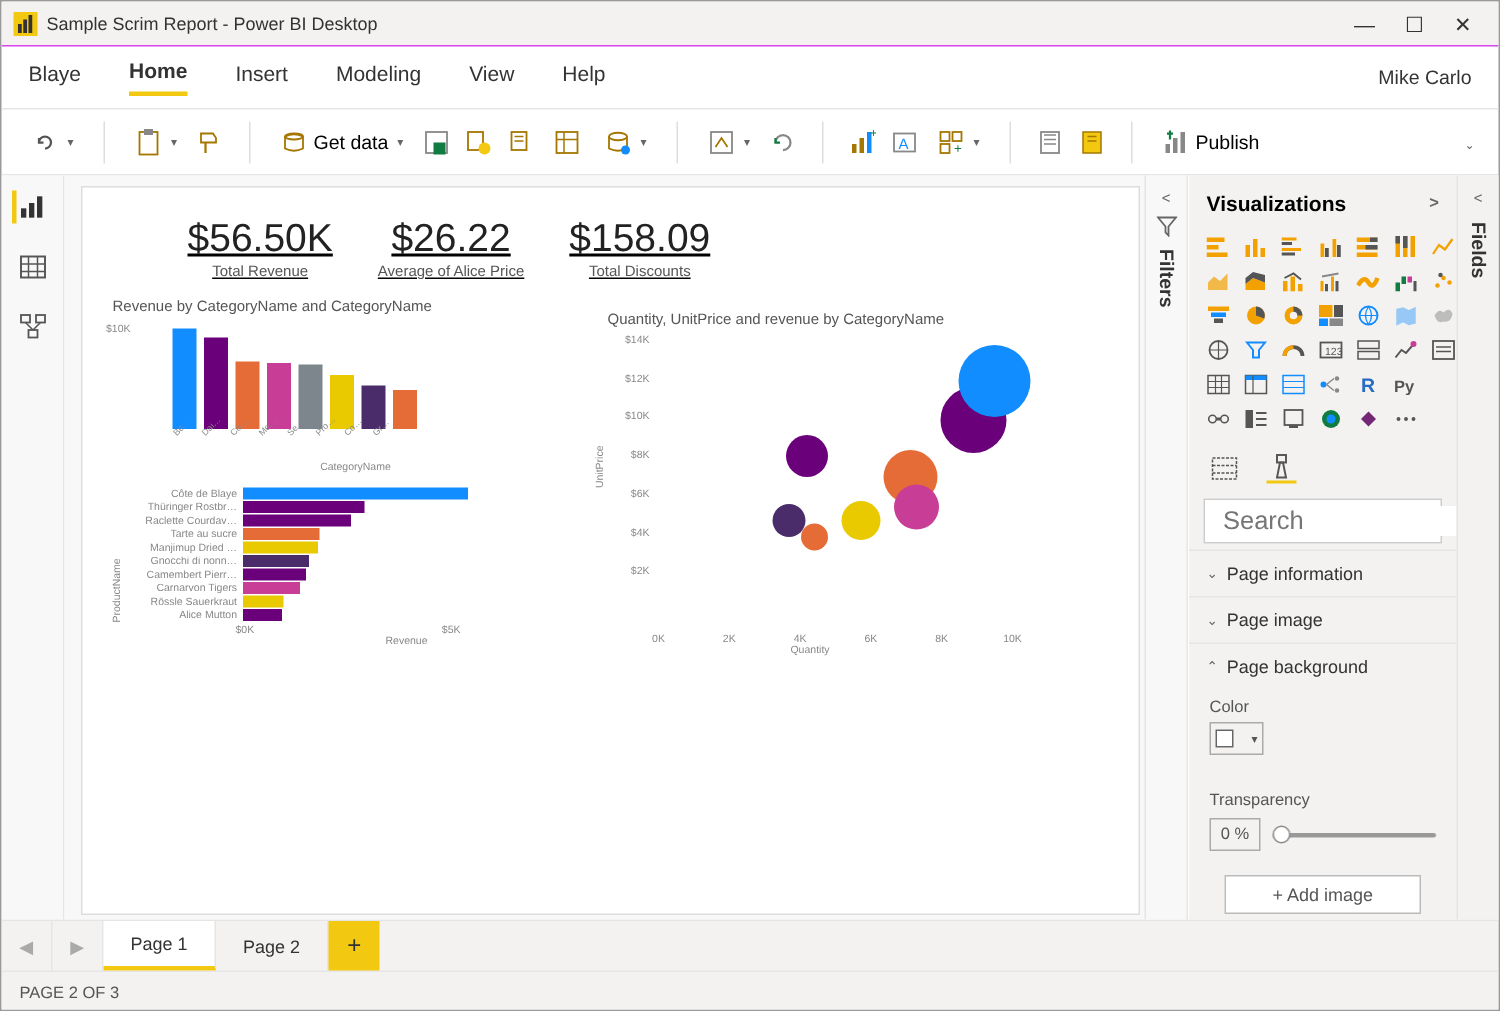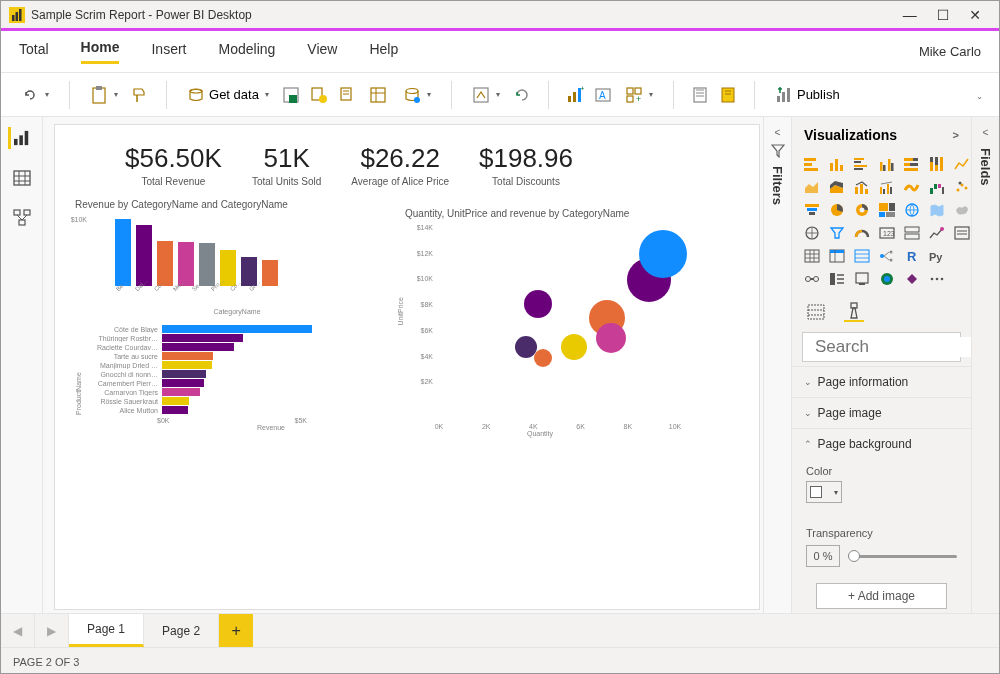--- a/index.html
+++ b/index.html
@@ -1,19 +1,19 @@
 <!DOCTYPE html>
 <html><head>
 <meta charset="utf-8">
 <style>
 * { box-sizing: border-box; margin: 0; padding: 0; }
 body { font-family: "Segoe UI", sans-serif; font-size: 12px; background: #fff; width: 1000px; height: 674px; overflow: hidden; border: 1px solid #999; }
 
 
-.titlebar { height: 30px; background: #f3f2f1; display: flex; align-items: center; padding: 0 8px; border-bottom: 3px solid #d946ef; }
+.titlebar { height: 30px; background: #f3f2f1; display: flex; align-items: center; padding: 0 8px; border-bottom: 1px solid #d946ef; }
 .titlebar .app-icon { width: 16px; height: 16px; background: #f2c811; display: flex; align-items: center; justify-content: center; margin-right: 6px; }
 .titlebar .title-text { font-size: 12px; color: #333; }
 .titlebar .win-controls { margin-left: auto; display: flex; gap: 20px; padding-right: 10px; color: #333; }
 .titlebar .win-controls span { cursor: pointer; font-size: 14px; }
 
 
 .menubar { height: 42px; display: flex; align-items: center; padding: 0 18px; gap: 32px; border-bottom: 1px solid #e5e5e5; }
 .menubar .menu-item { font-size: 14px; color: #333; cursor: pointer; padding-bottom: 6px; }
 .menubar .menu-item.active { border-bottom: 3px solid #f2c811; font-weight: 600; }
 .menubar .username { margin-left: auto; font-size: 13px; color: #333; }
@@ -36,21 +36,21 @@
 .left-rail { width: 42px; background: #f8f8f8; border-right: 1px solid #e5e5e5; display: flex; flex-direction: column; align-items: center; padding-top: 10px; gap: 18px; }
 .left-rail .rail-item { width: 22px; height: 22px; cursor: pointer; display: flex; align-items: center; justify-content: center; }
 .left-rail .rail-item.active { border-left: 3px solid #f2c811; padding-left: 3px; margin-left: -6px; }
 
 
 .canvas-wrap { flex: 1; display: flex; background: #f8f8f8; }
 .canvas { flex: 1; margin: 8px 4px 4px 12px; background: #fff; box-shadow: 0 0 0 1px #ddd; padding: 18px 20px; position: relative; overflow: hidden; }
 
 
 .kpi-row { display: flex; gap: 30px; margin-bottom: 8px; margin-left: 50px;}
-.kpi { text-align: center; }
+.kpi { text-align: center; text-decoration: underline; }
 .kpi .value { font-size: 26px; font-weight: 300; color: #222; }
 .kpi .label { font-size: 10px; color: #555; margin-top: 2px; }
 
 
 .chart-title { font-size: 10px; color: #555; margin: 4px 0 6px 0; }
 .chart-row { display: flex; gap: 20px; }
 .chart-col { flex: 1; }
 
 
 .vchart { display: flex; gap: 2px; align-items: flex-end; height: 70px; margin-left: 26px; position: relative; }
@@ -139,21 +139,21 @@
   </div>
   <div class="title-text">Sample Scrim Report - Power BI Desktop</div>
   <div class="win-controls">
     <span>—</span>
     <span>☐</span>
     <span>✕</span>
   </div>
 </div>
 
 <div class="menubar">
-  <div class="menu-item">Total</div>
+  <div class="menu-item">Blaye</div>
   <div class="menu-item active">Home</div>
   <div class="menu-item">Insert</div>
   <div class="menu-item">Modeling</div>
   <div class="menu-item">View</div>
   <div class="menu-item">Help</div>
   <div class="username">Mike Carlo</div>
 </div>
 
 <div class="ribbon">
   <div class="group">
@@ -324,29 +324,25 @@
 
   <div class="canvas-wrap">
     <div class="canvas">
 
       <div class="kpi-row">
         <div class="kpi">
             <div class="value">$56.50K</div>
             <div class="label">Total Revenue</div>
           </div>
         <div class="kpi">
-            <div class="value">51K</div>
-            <div class="label">Total Units Sold</div>
-          </div>
-        <div class="kpi">
             <div class="value">$26.22</div>
             <div class="label">Average of Alice Price</div>
           </div>
         <div class="kpi">
-            <div class="value">$198.96</div>
+            <div class="value">$158.09</div>
             <div class="label">Total Discounts</div>
           </div>
       </div>
 
       <div class="chart-row">
         <div class="chart-col" style="flex:0 0 310px">
 
           <div class="chart-title">Revenue by CategoryName and CategoryName</div>
           <div class="vchart-wrap" style="margin-left:14px">
             <div class="vchart-ylabel">Revenue</div>

